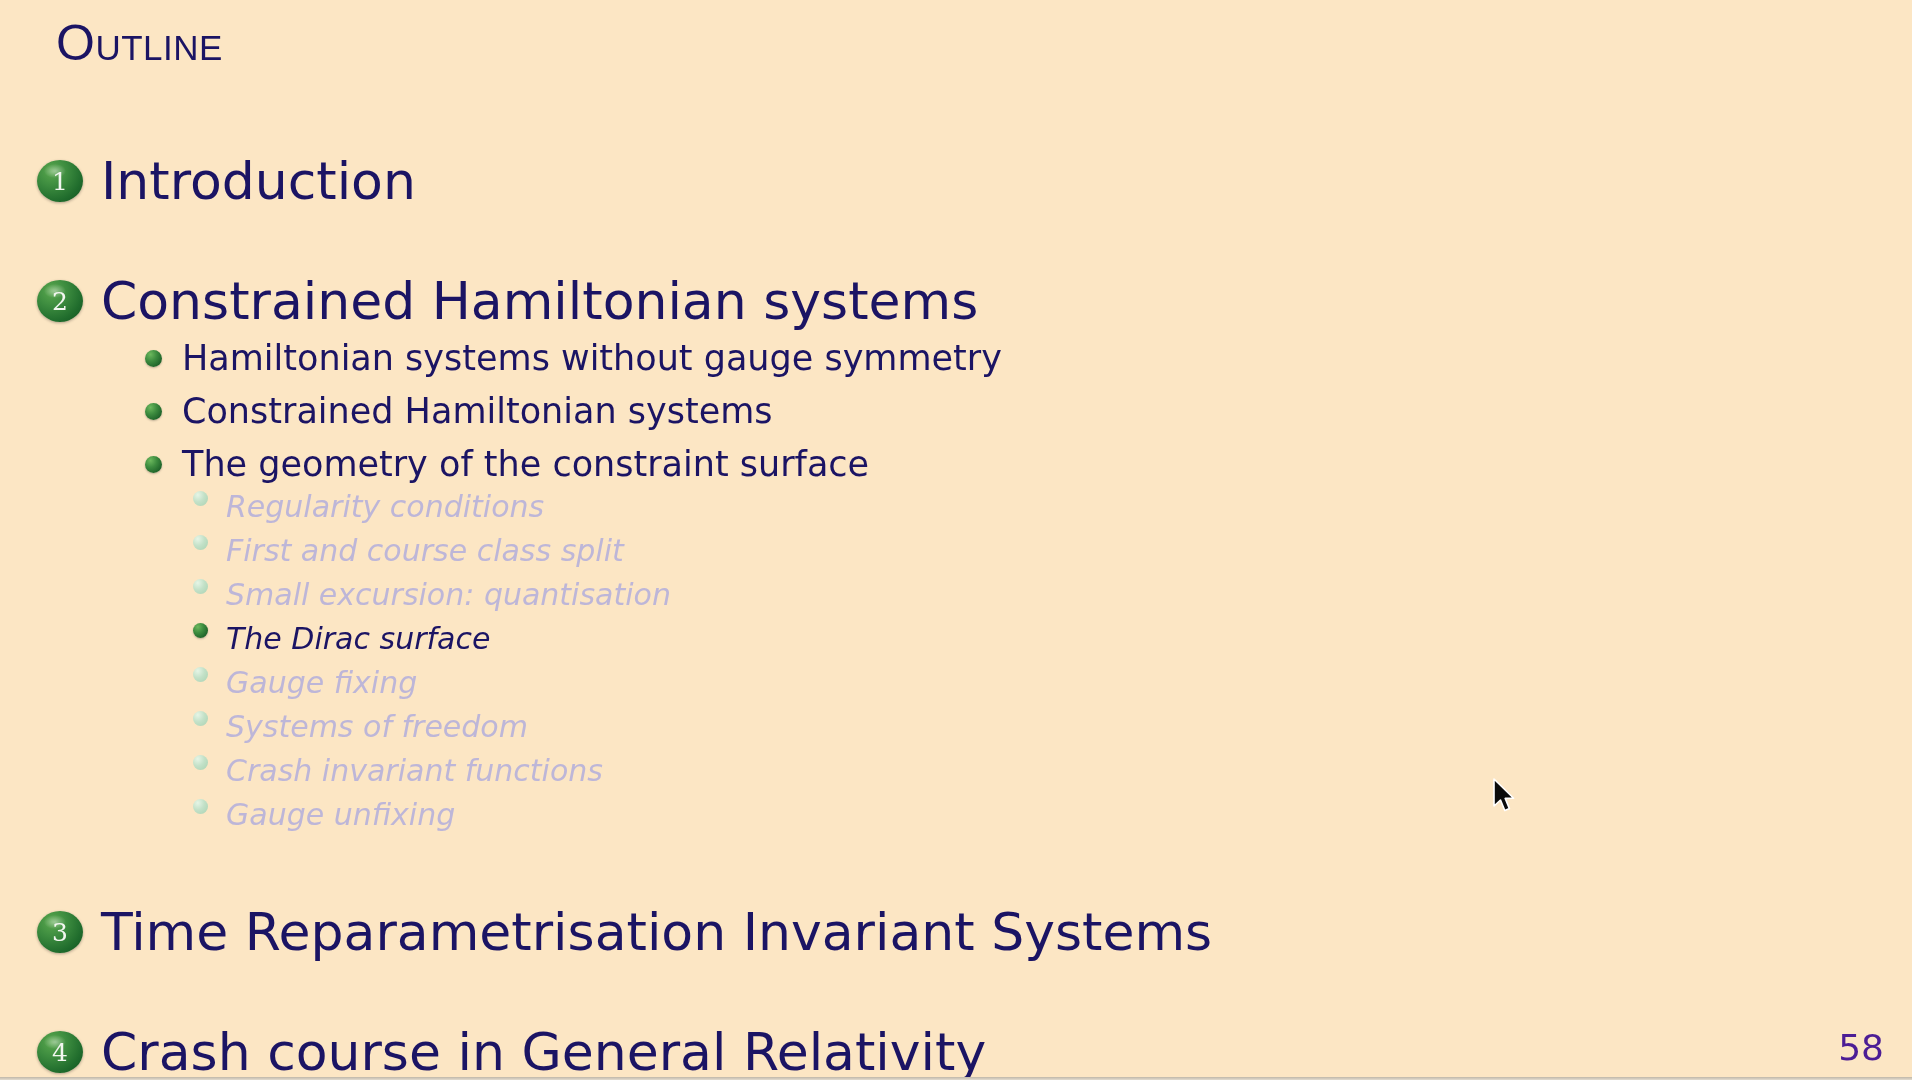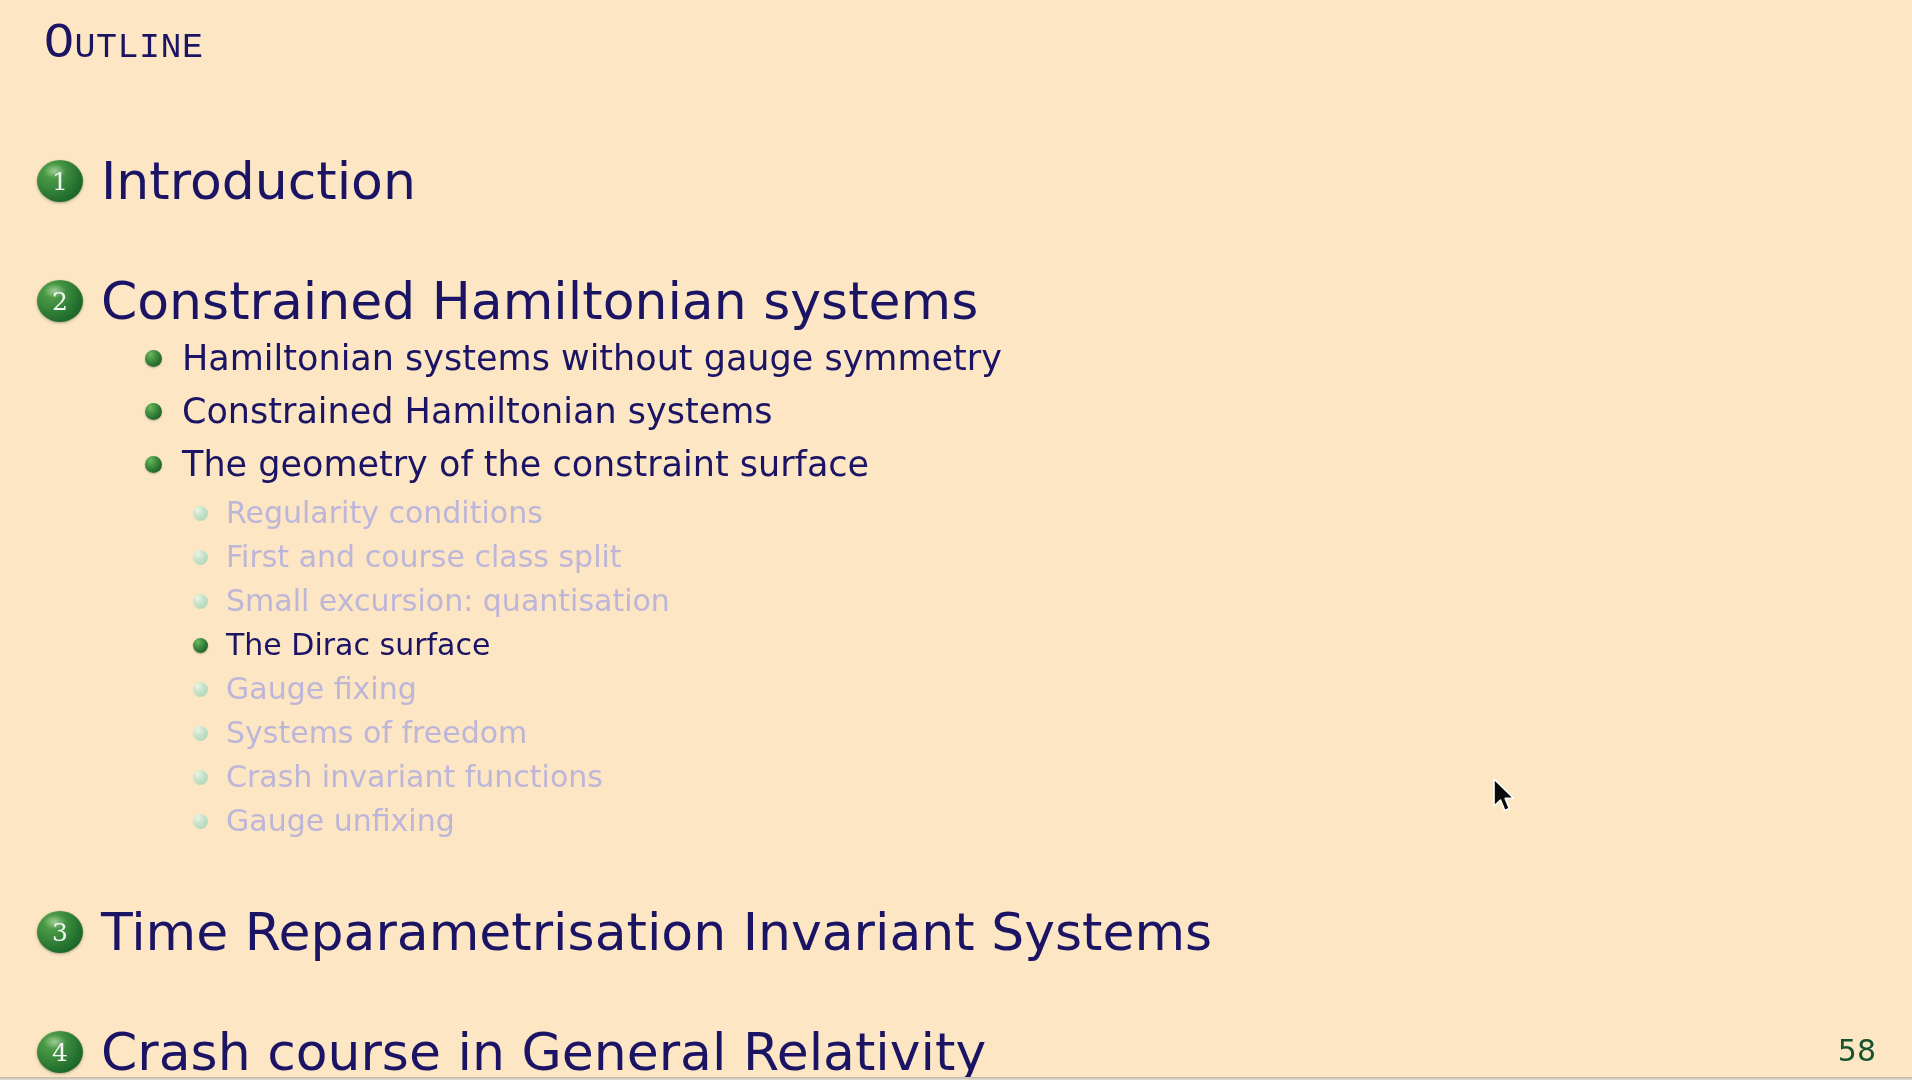--- a/index.html
+++ b/index.html
@@ -16,23 +16,23 @@
     position: relative;
     width: 1912px;
     height: 1080px;
     background: #fce6c4;
     overflow: hidden;
   }
 
   
   #slide-title {
     position: absolute;
-    left: 44px;
+    left: 56px;
     top: 16px;
-    font-family: Liberation Mono, monospace;
+    font-family: Liberation Sans, sans-serif;
     color: #1b1464;
     font-size: 50px;
     font-variant: small-caps;
     letter-spacing: 0.5px;
     line-height: 1.1;
     white-space: nowrap;
   }
 
   
   #outline {
@@ -117,22 +117,22 @@
   .sub-label {
     color: #1b1464;
     font-size: 35px;
     line-height: 1.05;
     white-space: nowrap;
   }
 
   
   .toc-subsub {
     display: flex;
-    align-items: center;
     height: 44px;
+    font-style: italic;
   }
   .dot-ball-3 {
     flex: 0 0 auto;
     width: 15px;
     height: 15px;
     margin-left: 193px;
     margin-right: 18px;
     border-radius: 50%;
     background: radial-gradient(ellipse at 32% 26%, #e6f5e6 0%, #c3e1c8 45%, #a9d2b1 100%);
   }
@@ -146,24 +146,24 @@
     line-height: 1.05;
     white-space: nowrap;
   }
   .subsub-label.active {
     color: #1b1464;
   }
 
   
   #page-number {
     position: absolute;
-    right: 36px;
+    right: 28px;
     bottom: 14px;
-    color: #14532d;
-    font-size: 30px;
+    color: #4c1d95;
+    font-size: 36px;
     line-height: 1;
   }
   #bottom-rule {
     position: absolute;
     left: 0;
     bottom: 0;
     width: 1912px;
     height: 3px;
     background: linear-gradient(to bottom, #bfb7a8 0%, #e3dcd0 100%);
   }

